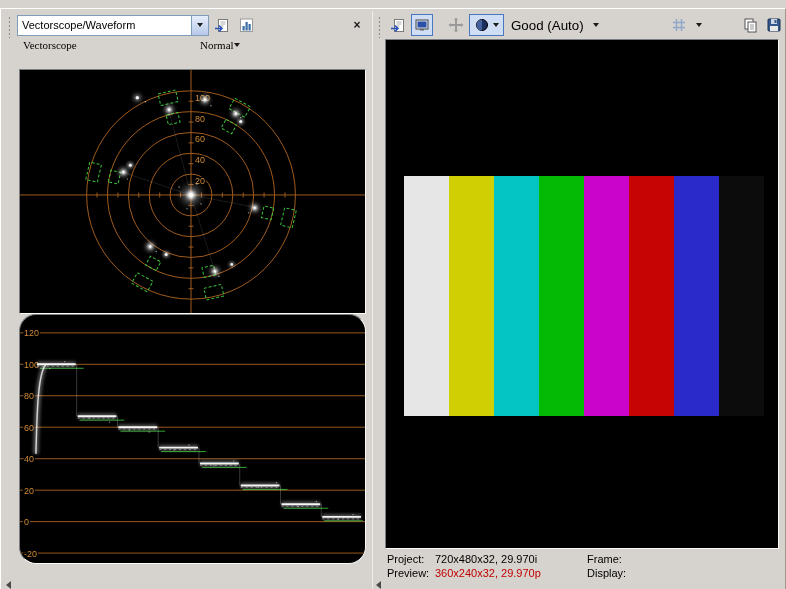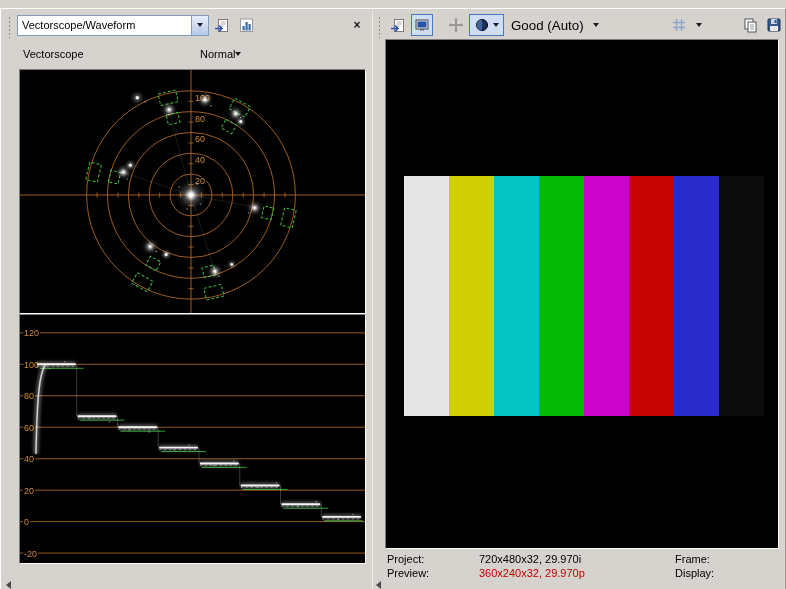--- a/index.html
+++ b/index.html
@@ -39,37 +39,37 @@
 
   .tool-btn { width:22px; height:22px; flex:none; display:flex; align-items:center; justify-content:center;
     background:transparent; border:1px solid transparent; padding:0; }
   .tool-btn.selected { background:#cfddf5; border-color:#4a78c0; }
   .split-btn { height:22px; display:flex; align-items:center; gap:3px; padding:0 4px;
     background:#cfddf5; border:1px solid #4a78c0; }
   .flat-dd { height:22px; display:flex; align-items:center; gap:9px; padding:0 4px; background:transparent; border:1px solid transparent; white-space:nowrap; }
   .close-btn { margin-left:auto; width:16px; height:16px; border:none; background:transparent;
     font-weight:bold; font-size:12px; line-height:13px; color:#1a1a1a; font-family:"Liberation Sans",sans-serif; }
 
-  .subheader { height:30px; flex:none; position:relative; display:flex; align-items:center; padding-left:8px; }
+  .subheader { height:30px; flex:none; position:relative; display:flex; padding-left:8px;font-family:Liberation Serif, serif; }
   .mode-dd { position:absolute; left:185px; display:flex; align-items:center; }
 
   .scope-display { width:347px; margin-left:4px; flex:none; background:#000; overflow:hidden;
     border:1px solid; border-color:#7a7e80 #fbfbf8 #fbfbf8 #7a7e80; }
   .scope-display.vs { height:245px; }
-  .scope-display.wf { height:250px; }
+  .scope-display.wf { height:250px;border-radius:17px; }
   .scope-display svg { display:block; width:100%; height:100%; }
 
   
   .video-area { flex:1; margin-right:4px; background:#000; position:relative; overflow:hidden;
     border:1px solid; border-color:#7a7e80 #fbfbf8 #fbfbf8 #7a7e80; }
   .frame { position:absolute; left:18px; top:136px; width:360px; height:240px; display:flex; filter:blur(0.4px); }
   .bar { flex:1; }
 
   .statusbar { height:45px; flex:none; padding:3px 0 0 2px; }
-  .status-row { display:grid; grid-template-columns:48px 152px 52px 1fr; line-height:14px; white-space:nowrap;gap:44px; }
+  .status-row { display:grid; grid-template-columns:48px 152px 52px 1fr; line-height:14px; white-space:nowrap; }
 
   .sep-gap { width:8px; flex:none; }
   .gap-lg { width:58px; flex:none; }
   .gap-md { width:28px; flex:none; }
 </style>
 </head>
 <body>
 
 <div class="window">
 

